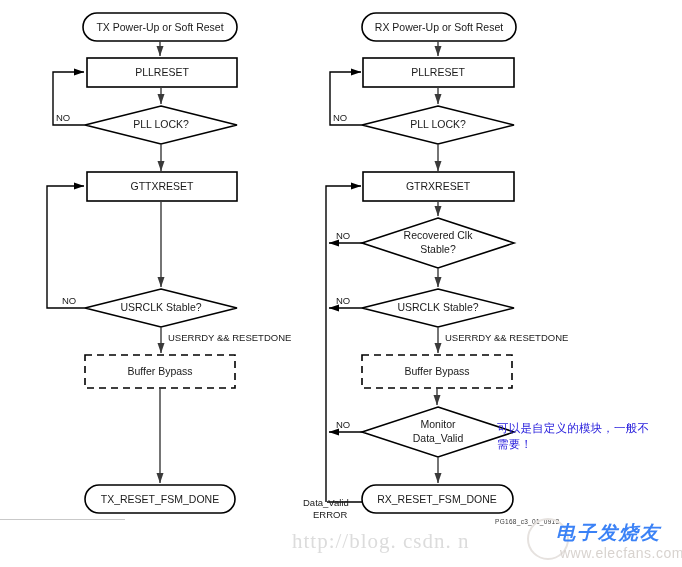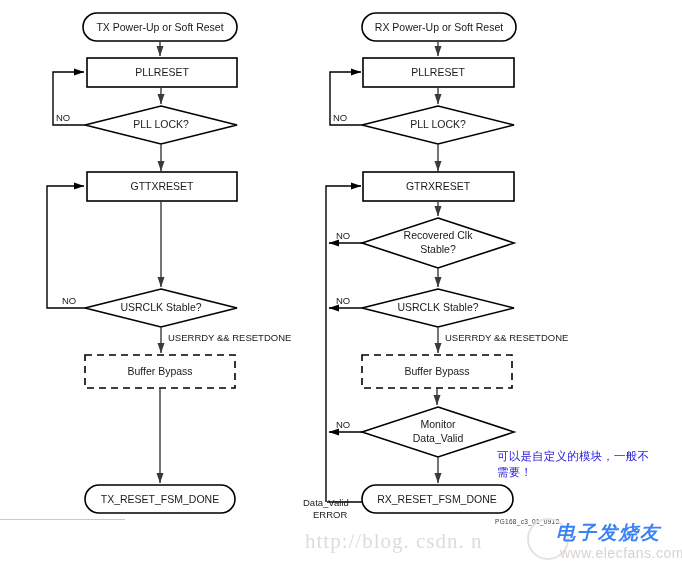--- a/index.html
+++ b/index.html
@@ -56,21 +56,20 @@
     fill: none;
   }
   .cn-note {
     position: absolute;
     color: #2b22dd;
     font-family: "DejaVu Sans", sans-serif;
     font-size: 11.5px;
     line-height: 16px;
     width: 160px;
     letter-spacing: 0.2px;
-    margin-top: 28px;
   }
   .doc-id {
     position: absolute;
     font-family: "Liberation Sans", sans-serif;
     font-size: 6.5px;
     color: #3b3b3b;
     letter-spacing: 0.3px;
   }
   .caption {
     position: absolute;
@@ -85,21 +84,21 @@
   .caption .figno {
     font-style: italic;
     font-weight: bold;
     margin-right: 14px;
   }
   .caption .captitle {
     font-weight: bold;
   }
   .wm-url {
     position: absolute;
-    left: 305px;
+    left: 292px;
     top: 529px;
     font-family: "Liberation Serif", serif;
     font-size: 21px;
     color: #dcdcdc;
     letter-spacing: 1px;
     white-space: nowrap;
     pointer-events: none;
   }
   .wm-site {
     position: absolute;

